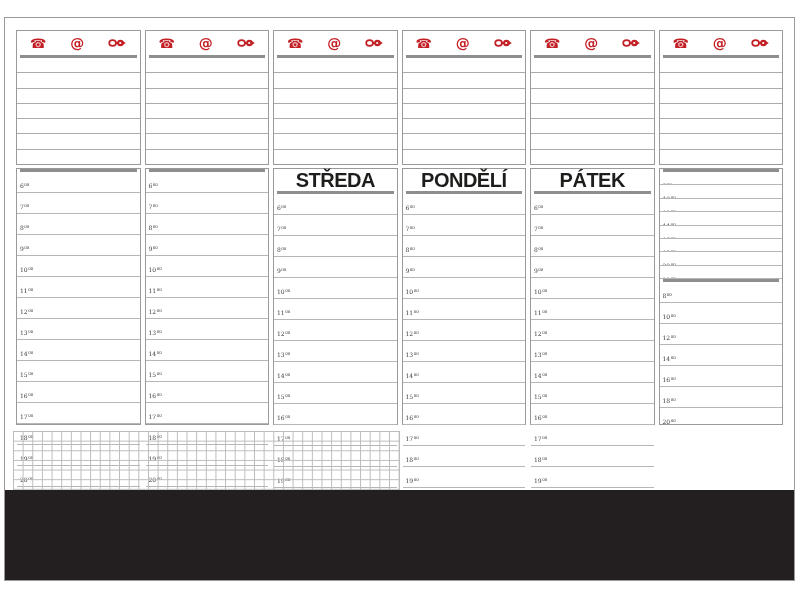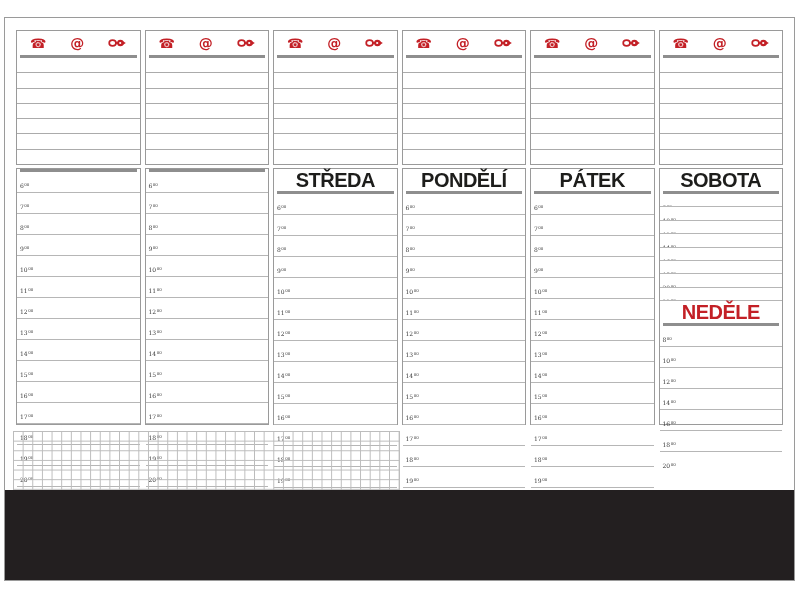--- a/index.html
+++ b/index.html
@@ -324,37 +324,31 @@
             <div class="slot"><span class="hour">17</span><span class="sup">00</span></div>
             <div class="slot"><span class="hour">18</span><span class="sup">00</span></div>
             <div class="slot"><span class="hour">19</span><span class="sup">00</span></div>
             <div class="slot"><span class="hour">20</span><span class="sup">00</span></div>
             <div class="slot"><span class="hour">21</span><span class="sup">00</span></div>
             <div class="slot"><span class="hour">22</span><span class="sup">00</span></div>
           </div>
   </div>
 
   <div class="col day-col">
-    <div class="day-name-wrap">
-      <span class="day-name">SOBOTA</span>
-    </div>
     <div class="bar"></div>
     <div class="slots sat">
             <div class="slot"><span class="hour">8</span><span class="sup">00</span></div>
             <div class="slot"><span class="hour">10</span><span class="sup">00</span></div>
             <div class="slot"><span class="hour">12</span><span class="sup">00</span></div>
             <div class="slot"><span class="hour">14</span><span class="sup">00</span></div>
             <div class="slot"><span class="hour">16</span><span class="sup">00</span></div>
             <div class="slot"><span class="hour">18</span><span class="sup">00</span></div>
             <div class="slot"><span class="hour">20</span><span class="sup">00</span></div>
             <div class="slot"><span class="hour">22</span><span class="sup">00</span></div>
           </div>
-    <div class="day-name-wrap">
-      <span class="day-name red">NEDĚLE</span>
-    </div>
     <div class="bar"></div>
     <div class="slots sun">
             <div class="slot"><span class="hour">8</span><span class="sup">00</span></div>
             <div class="slot"><span class="hour">10</span><span class="sup">00</span></div>
             <div class="slot"><span class="hour">12</span><span class="sup">00</span></div>
             <div class="slot"><span class="hour">14</span><span class="sup">00</span></div>
             <div class="slot"><span class="hour">16</span><span class="sup">00</span></div>
             <div class="slot"><span class="hour">18</span><span class="sup">00</span></div>
             <div class="slot"><span class="hour">20</span><span class="sup">00</span></div>
           </div>

